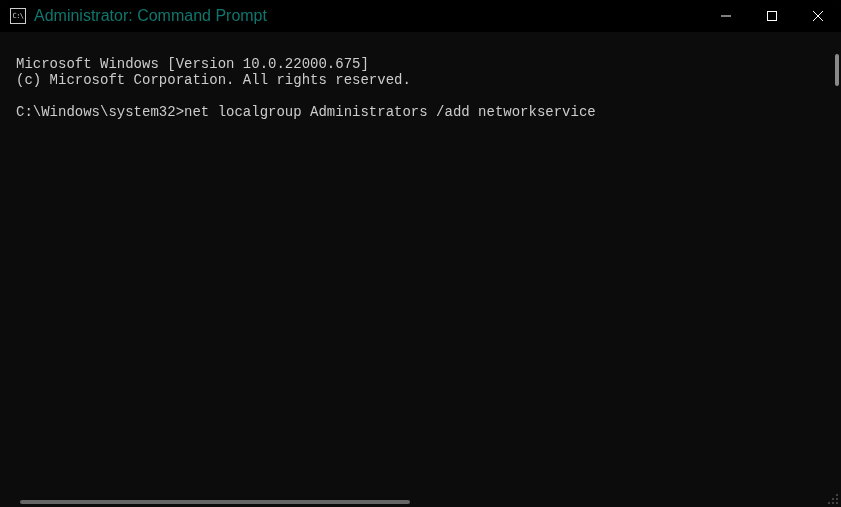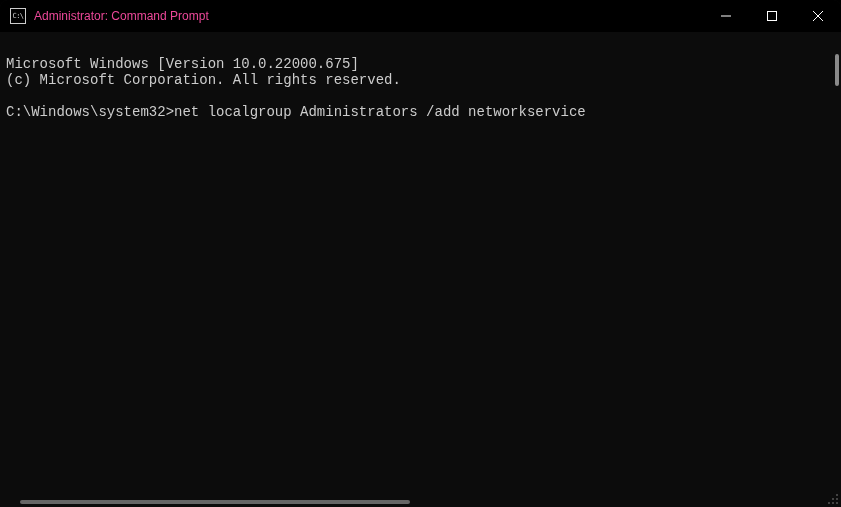--- a/index.html
+++ b/index.html
@@ -41,22 +41,22 @@
       align-items: center;
       justify-content: center;
       font-size: 7px;
       color: #ccc;
       margin-right: 8px;
       font-family: Consolas, monospace;
       line-height: 1;
       letter-spacing: -0.5px;
     }
     .title-text {
-      color: #ec4899;
-      font-size: 12px;
+      color: #0f766e;
+      font-size: 16px;
       font-family: 'Segoe UI', Tahoma, sans-serif;
     }
     .window-controls {
       position: absolute;
       right: 0;
       top: 0;
       height: 32px;
       display: flex;
     }
     .ctrl-btn {
@@ -71,21 +71,21 @@
     .ctrl-btn svg {
       width: 10px;
       height: 10px;
       stroke: #fff;
       stroke-width: 1;
       fill: none;
     }
     .terminal-body {
       flex: 1;
       background: #0c0c0c;
-      padding: 8px 6px;
+      padding: 8px 16px;
       color: #cccccc;
       font-size: 14px;
       line-height: 16px;
       font-family: Consolas, 'Courier New', monospace;
       white-space: pre;
       position: relative;
       overflow: hidden;
     }
     .terminal-line {
       white-space: pre;

